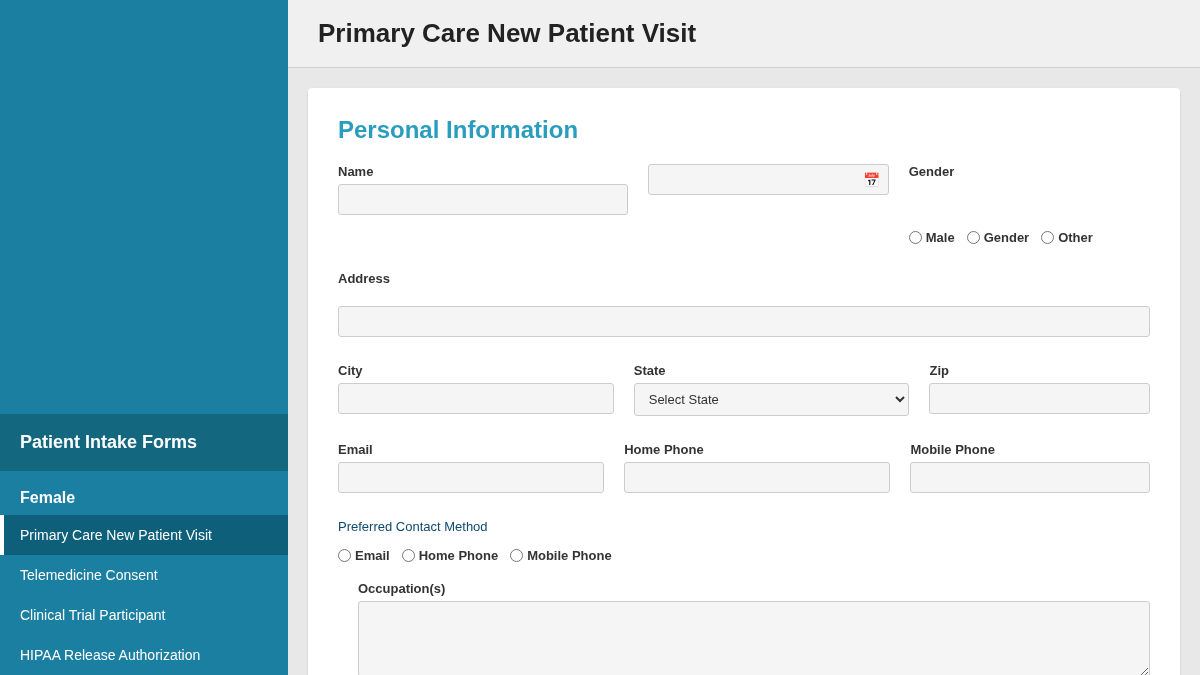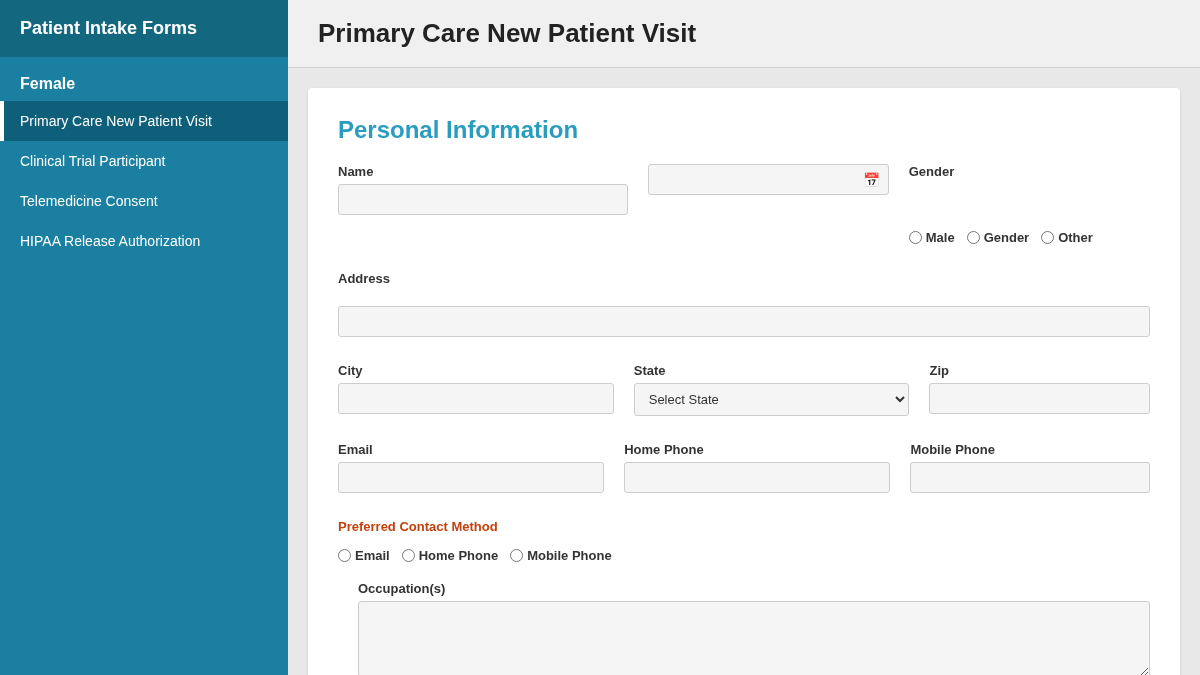--- a/index.html
+++ b/index.html
@@ -6,20 +6,21 @@
     body { font-family: Arial, sans-serif; font-size: 14px; background: #e8e8e8; display: flex; height: 675px; overflow: hidden; }
 
     
     #sidebar {
       width: 288px;
       min-width: 288px;
       background: #1a7fa0;
       color: white;
       display: flex;
       flex-direction: column;
+      justify-content: flex-end;
     }
     #sidebar-header {
       background: #136880;
       padding: 18px 20px;
       font-size: 18px;
       font-weight: bold;
       color: white;
     }
     #sidebar-forms-label {
       padding: 18px 20px 8px 20px;
@@ -148,45 +149,45 @@
       cursor: pointer;
     }
 
     .contact-method-section {
       margin-bottom: 18px;
     }
     .contact-method-section label.section-label {
       display: block;
       margin-bottom: 8px;
       font-size: 13px;
-      font-weight: 700;
-      color: #c2410c;
+      font-weight: 400;
+      color: #0c4a6e;
     }
 
     textarea {
       resize: vertical;
       min-height: 70px;
     }
   </style>
 </head>
 <body>
 
 <div id="sidebar">
   <div id="sidebar-header">
     <span>Patient Intake Forms</span>
   </div>
   <div id="sidebar-forms-label">Female</div>
   <div class="sidebar-item active">
     <span>Primary Care New Patient Visit</span>
   </div>
   <div class="sidebar-item">
+    <span>Telemedicine Consent</span>
+  </div>
+  <div class="sidebar-item">
     <span>Clinical Trial Participant</span>
-  </div>
-  <div class="sidebar-item">
-    <span>Telemedicine Consent</span>
   </div>
   <div class="sidebar-item">
     <span>HIPAA Release Authorization</span>
   </div>
 </div>
 
 <div id="main">
   <div id="main-header">
     <span id="main-title">Primary Care New Patient Visit</span>
   </div>

